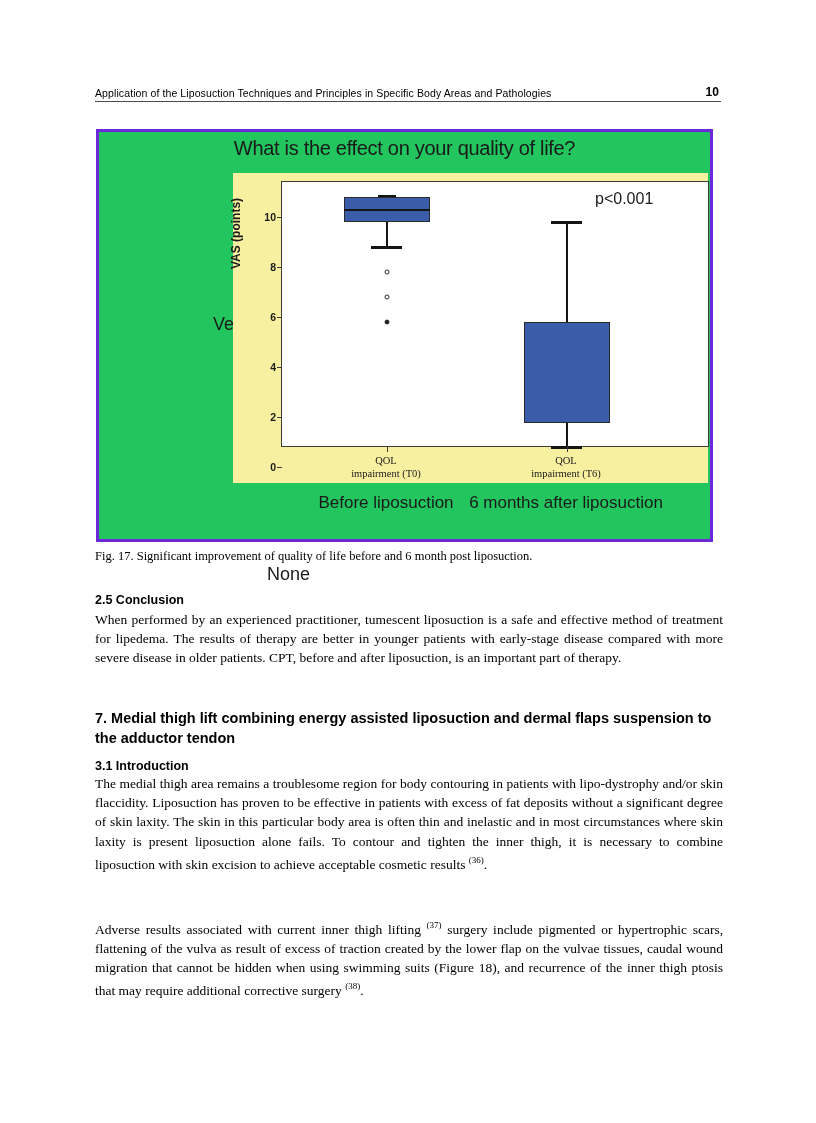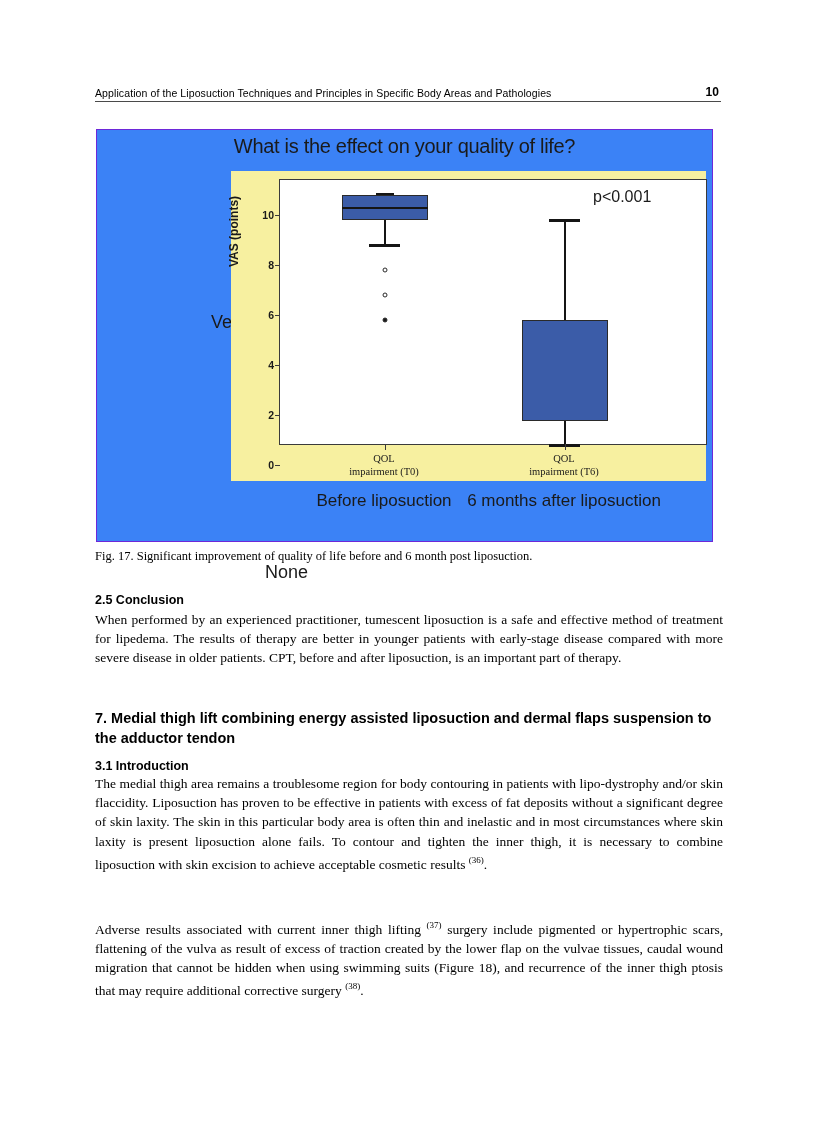--- a/index.html
+++ b/index.html
@@ -46,22 +46,22 @@
     padding-right: 2px;
   }
 
   
   .figure {
     position: absolute;
     left: 96px;
     top: 129px;
     width: 617px;
     height: 413px;
-    border: 1px solid #6d28d9;
-    background: #3b82f6;
+    border: 3px solid #6d28d9;
+    background: #22c55e;
     box-sizing: border-box;
   }
   .chart-title {
     position: absolute;
     left: 0;
     top: 5px;
     width: 100%;
     text-align: center;
     font-family: "Liberation Sans", sans-serif;
     font-size: 20px;

